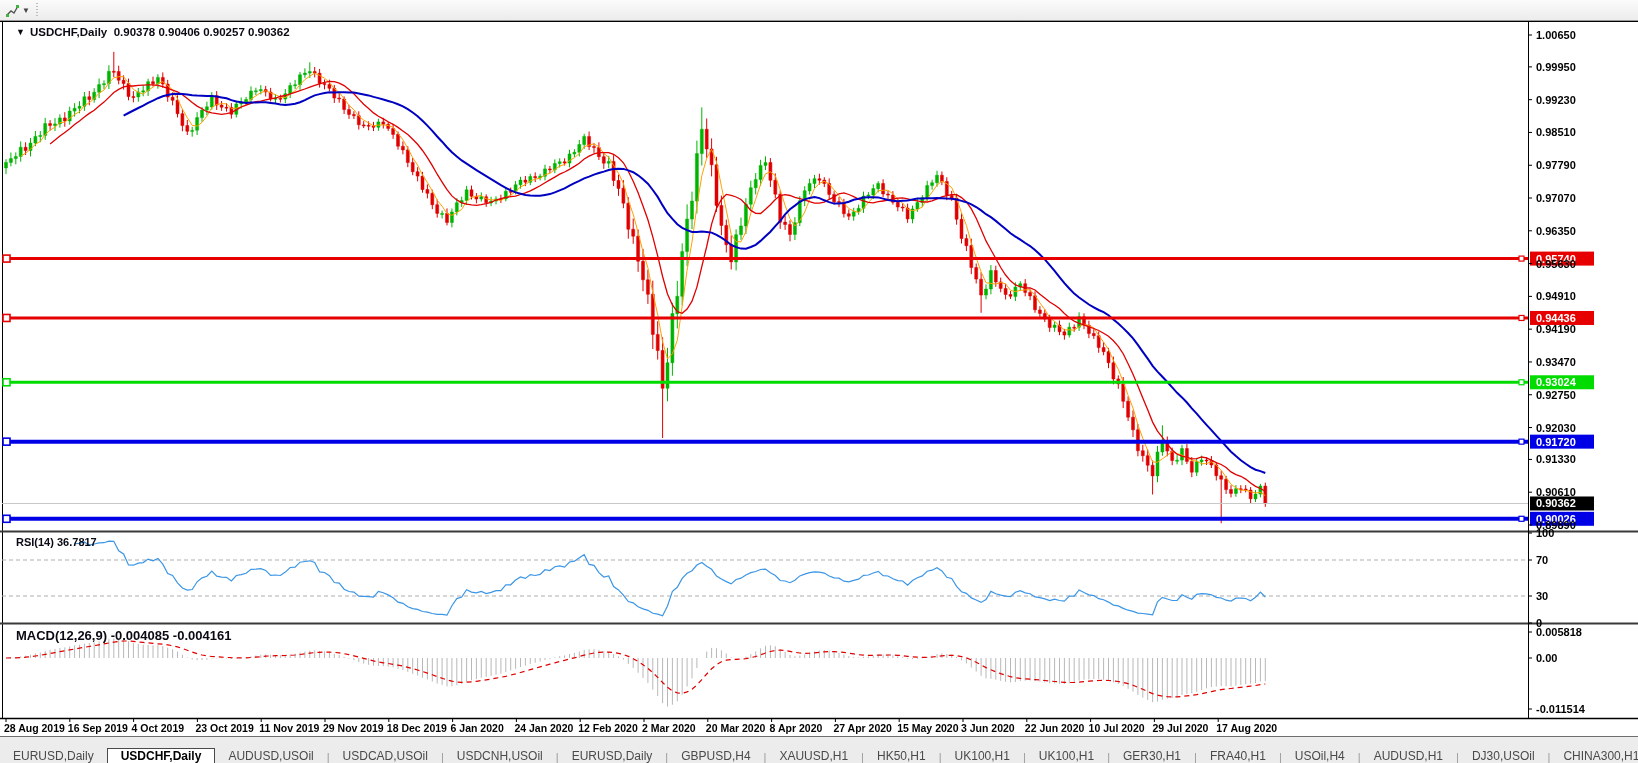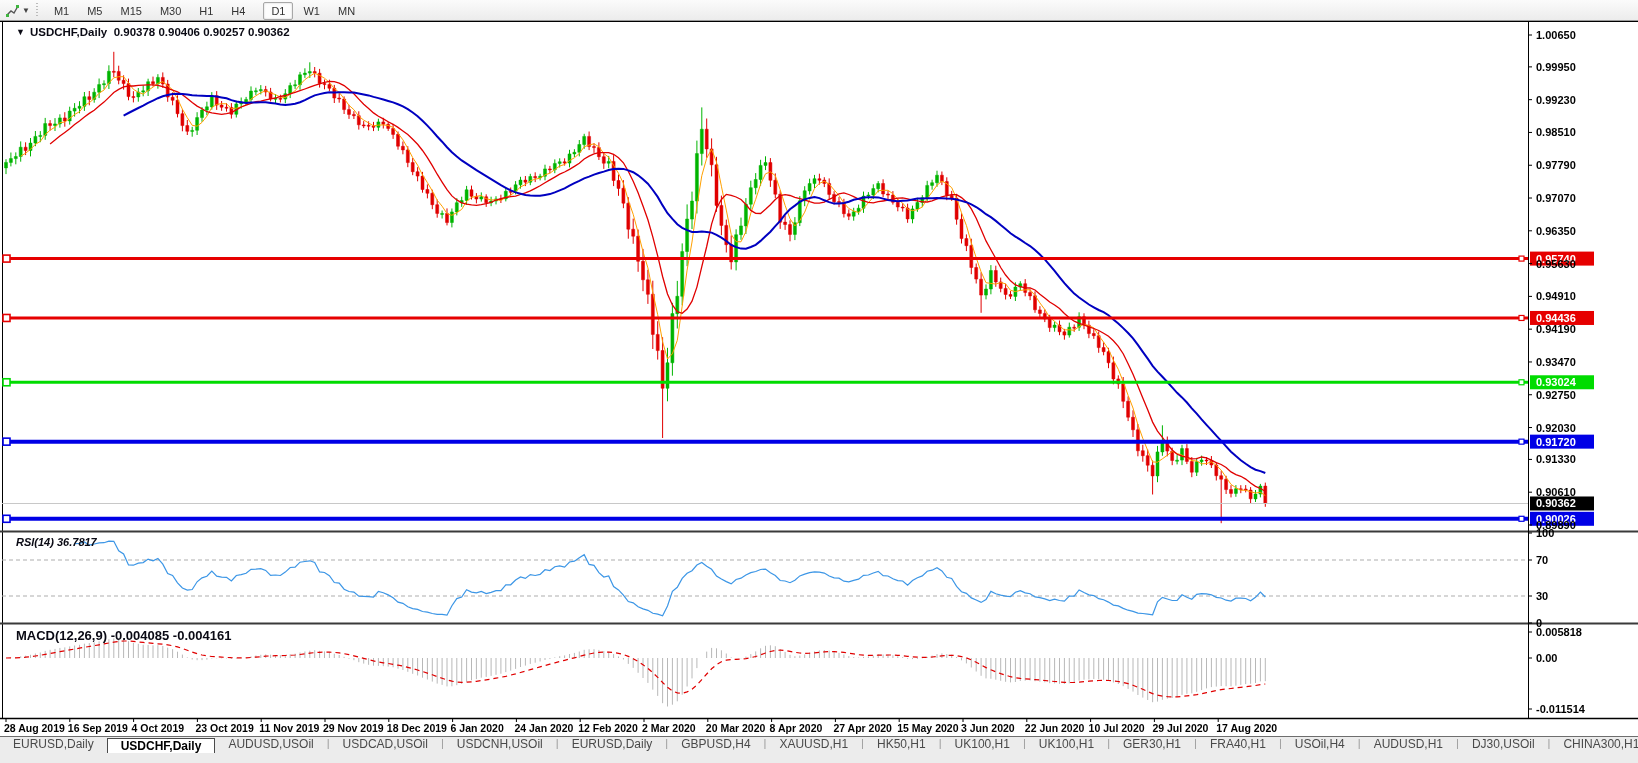--- a/index.html
+++ b/index.html
@@ -20,26 +20,26 @@
     border-radius:2px; cursor:default; line-height:13px; }
   .tf-btn.active { background:#fdfdfd; border:1px solid #a8a8a8; box-shadow:inset 0 0 2px #ccc; }
   .tf-sep { width:1px; height:14px; background:#c4c4c4; margin:0 4px; }
 
   
   #chart-svg { position:absolute; left:0; top:0; z-index:1; }
   .overlay-label { position:absolute; z-index:3; font-weight:bold; color:#0a0a14;
     font-size:11.5px; letter-spacing:0; white-space:pre;margin-left:8px; }
   #chart-title { left:8px; top:26px; }
   #chart-title .tri { font-size:9px; margin-right:5px; position:relative; top:-1px; }
-  #rsi-label   { left:8px;  top:536px; font-size:11px;font-style:italic; }
+  #rsi-label   { left:8px;  top:536px; font-size:11px; }
   #macd-label  { left:8px;  top:628px; font-size:13px; }
 
   
   #tabbar { position:absolute; left:0; top:736px; width:1638px; height:27px;
-    background:#ececec; border-top:1px solid #6e6e6e; display:flex; align-items:flex-start;
+    background:#ececec; border-top:1px solid #6e6e6e; display:flex; align-items:flex-end;
     z-index:5; font-size:12px; color:#4a4a4a; }
   .tab { display:flex; align-items:center; padding:0 13px; cursor:default; white-space:nowrap; }
   .tab.active { background:#ffffff; border:1px solid #4a4a4a; border-bottom:none; color:#000;
     font-weight:bold; margin-top:1px; }
   .tab-sep { display:flex; align-items:center; color:#9a9a9a; font-size:11px; }
 </style>
 </head>
 <body>
 
 <div id="app">
@@ -47,21 +47,20 @@
   <div id="toolbar">
     <span class="tool-icon">
       <svg width="15" height="15" viewBox="0 0 15 15">
         <polyline points="2,12 6,8 9,10 13,3" fill="none" stroke="#555" stroke-width="1.4"></polyline>
         <rect x="1" y="11" width="3" height="3" fill="#3db53d"></rect>
         <rect x="11" y="2" width="3" height="3" fill="#3db53d"></rect>
       </svg>
     </span>
     <span class="caret">▼</span>
     <span class="grip"></span>
-    <span id="tf-container"><span class="tf-btn">M1</span><span class="tf-btn">M5</span><span class="tf-btn">M15</span><span class="tf-btn">M30</span><span class="tf-btn">H1</span><span class="tf-btn">H4</span><span class="tf-sep"></span><span class="tf-btn active">D1</span><span class="tf-btn">W1</span><span class="tf-btn">MN</span></span>
   </div>
 
   <svg id="chart-svg" width="1638" height="763">
       <rect x="0" y="21" width="1638" height="698" fill="#ffffff"></rect>
       <line x1="0" y1="21.5" x2="1638" y2="21.5" stroke="#000" stroke-width="1"></line>
       <line x1="2.5" y1="22" x2="2.5" y2="718" stroke="#000" stroke-width="1"></line>
       <line x1="0" y1="531.5" x2="1638" y2="531.5" stroke="#3a3a3a" stroke-width="2"></line>
       <line x1="0" y1="623.5" x2="1638" y2="623.5" stroke="#3a3a3a" stroke-width="2"></line>
       <line x1="0" y1="718.5" x2="1638" y2="718.5" stroke="#000" stroke-width="1.5"></line>
       <line x1="1528.5" y1="22" x2="1528.5" y2="718" stroke="#000" stroke-width="1"></line>

